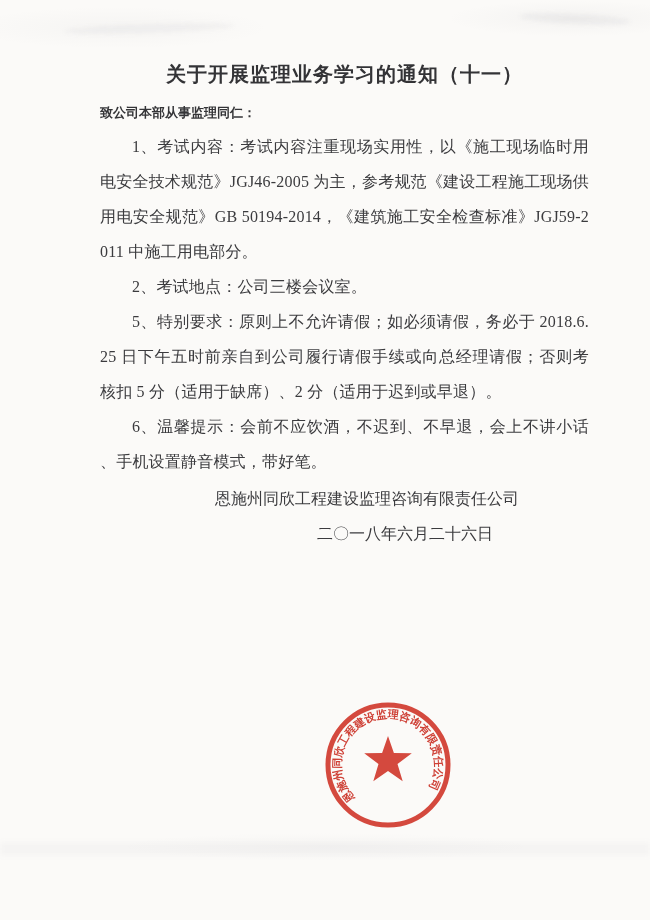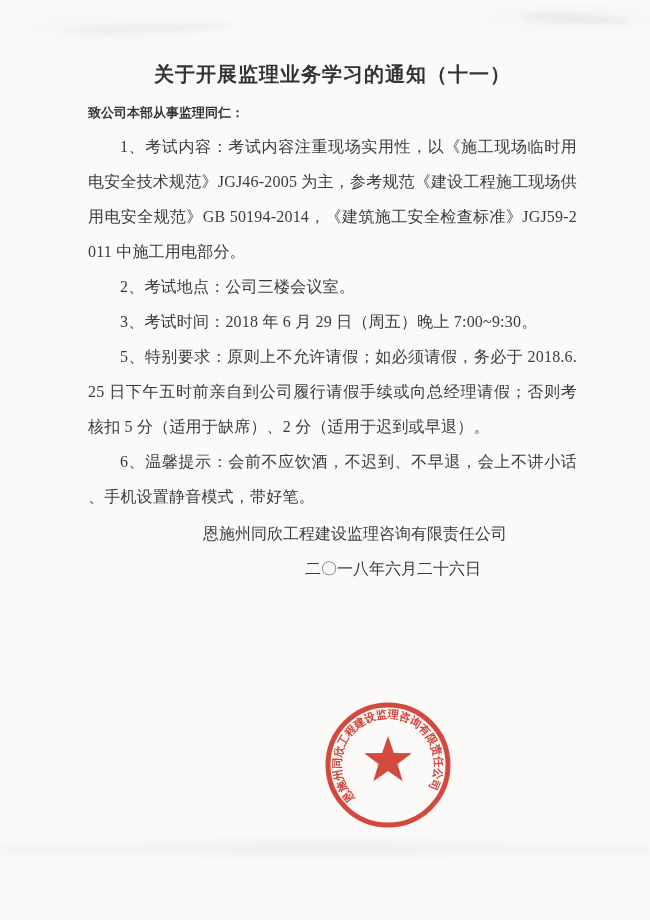--- a/index.html
+++ b/index.html
@@ -10,21 +10,21 @@
     background:
       radial-gradient(ellipse 220px 30px at 18% 3%, rgba(110,110,120,0.04), transparent 70%),
       radial-gradient(ellipse 180px 26px at 88% 2%, rgba(110,110,120,0.05), transparent 70%),
       radial-gradient(ellipse 300px 20px at 50% 92%, rgba(110,110,120,0.035), transparent 70%),
       #fbfaf8;
     overflow: hidden;
     font-family: "Liberation Serif", "DejaVu Serif", serif;
   }
   .content {
     position: absolute;
-    left: 88px;
+    left: 100px;
     top: 60px;
     width: 489px;
     color: #3b3b3e;
     font-size: 16px;
   }
   .title {
     margin: 0 0 8px 0;
     font-size: 20px;
     line-height: 28px;
     font-weight: bold;
@@ -100,21 +100,20 @@
 
   <div class="artifact streak-a"></div>
   <div class="artifact streak-b"></div>
   <div class="artifact band"></div>
 
   <div class="content">
     <h1 class="title">关于开展监理业务学习的通知（十一）</h1>
     <div class="salutation">致公司本部从事监理同仁：</div>
     <p class="para">1、考试内容：考试内容注重现场实用性，以《施工现场临时用电安全技术规范》JGJ46-2005 为主，参考规范《建设工程施工现场供用电安全规范》GB 50194-2014，《建筑施工安全检查标准》JGJ59-2011 中施工用电部分。</p>
     <p class="para">2、考试地点：公司三楼会议室。</p>
-    <p class="para">3、考试时间：2018 年 6 月 29 日（周五）晚上 7:00~9:30。</p>
     <p class="para">5、特别要求：原则上不允许请假；如必须请假，务必于 2018.6.25 日下午五时前亲自到公司履行请假手续或向总经理请假；否则考核扣 5 分（适用于缺席）、2 分（适用于迟到或早退）。</p>
     <p class="para">6、温馨提示：会前不应饮酒，不迟到、不早退，会上不讲小话、手机设置静音模式，带好笔。</p>
     <div class="sig-company">恩施州同欣工程建设监理咨询有限责任公司</div>
     <div class="sig-date">二〇一八年六月二十六日</div>
   </div>
 
   <svg class="seal" viewBox="0 0 132 132" aria-hidden="true">
     <defs>
       <path id="sealTextArc" d="M 32.8 99.2 A 47 47 0 1 1 99.2 99.2" fill="none"></path>
     </defs>

